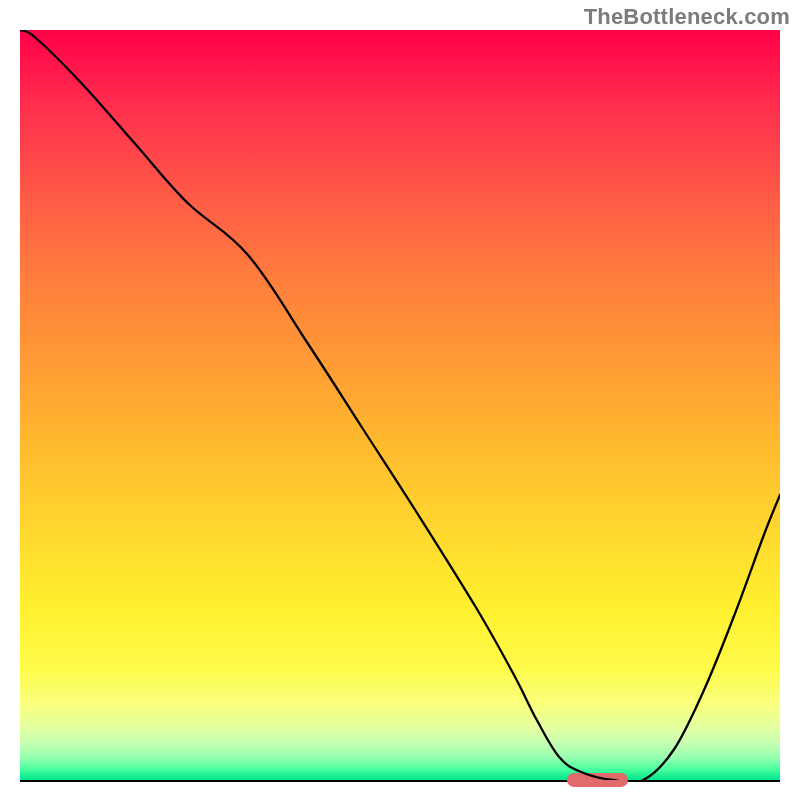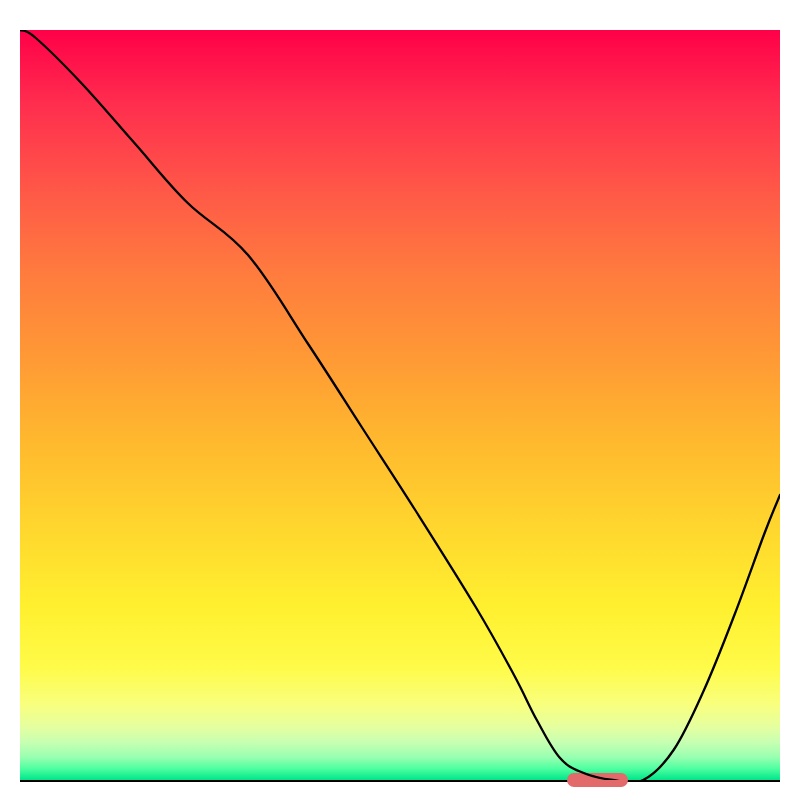--- a/index.html
+++ b/index.html
@@ -78,20 +78,21 @@
     stroke-width: 2.3;
     stroke-linejoin: round;
     stroke-linecap: round;
   }
 </style>
 </head>
 <body>
 
 <div class="chart-container">
 
+  <div class="watermark">TheBottleneck.com</div>
 
   <div class="plot-area">
     <div class="gradient-bg"></div>
 
     <div class="marker" id="marker" style="left: 547.2px; width: 60.8px; bottom: -7px;"></div>
 
     <svg class="curve" viewBox="0 0 760 750" preserveAspectRatio="none">
       <path id="curve-path" d="M0,0 C2.736,1.3499999999999999 4.256,-1.9499999999999993 15.200000000000001,7.5 C26.144000000000002,16.95 43.016000000000005,33.6 60.800000000000004,52.5 C78.584,71.4 94.84800000000001,90.9 114,112.5 C133.152,134.1 146.67999999999998,152.25 167.2,172.5 C187.72,192.75 206.112,199.35 228,225 C249.888,250.65 268.28000000000003,283.95000000000005 288.8,315.00000000000006 C309.32,346.05000000000007 322.848,367.8 342,397.5 C361.152,427.2 374.68,447.6 395.2,480 C415.71999999999997,512.4 438.216,547.8 456,577.5 C473.784,607.2 483.056,624.75 494,645 C504.944,665.25 508.59200000000004,675.15 516.8000000000001,690 C525.008,704.85 531.392,718.05 539.6,727.5 C547.808,736.95 552.824,738.45 562.4,742.5 C571.976,746.55 581.8560000000001,748.65 592.8000000000001,750 C603.744,751.35 612.256,755.4 623.1999999999999,750 C634.1439999999999,744.6 642.6560000000001,736.2 653.6,720 C664.544,703.8 673.056,684.3 684,660 C694.944,635.7 703.456,613.35 714.4,585 C725.3439999999999,556.65 736.592,524.1 744.8,502.5 C753.0079999999999,480.9 757.264,471.75 760,465"></path>
     </svg>
   </div>

